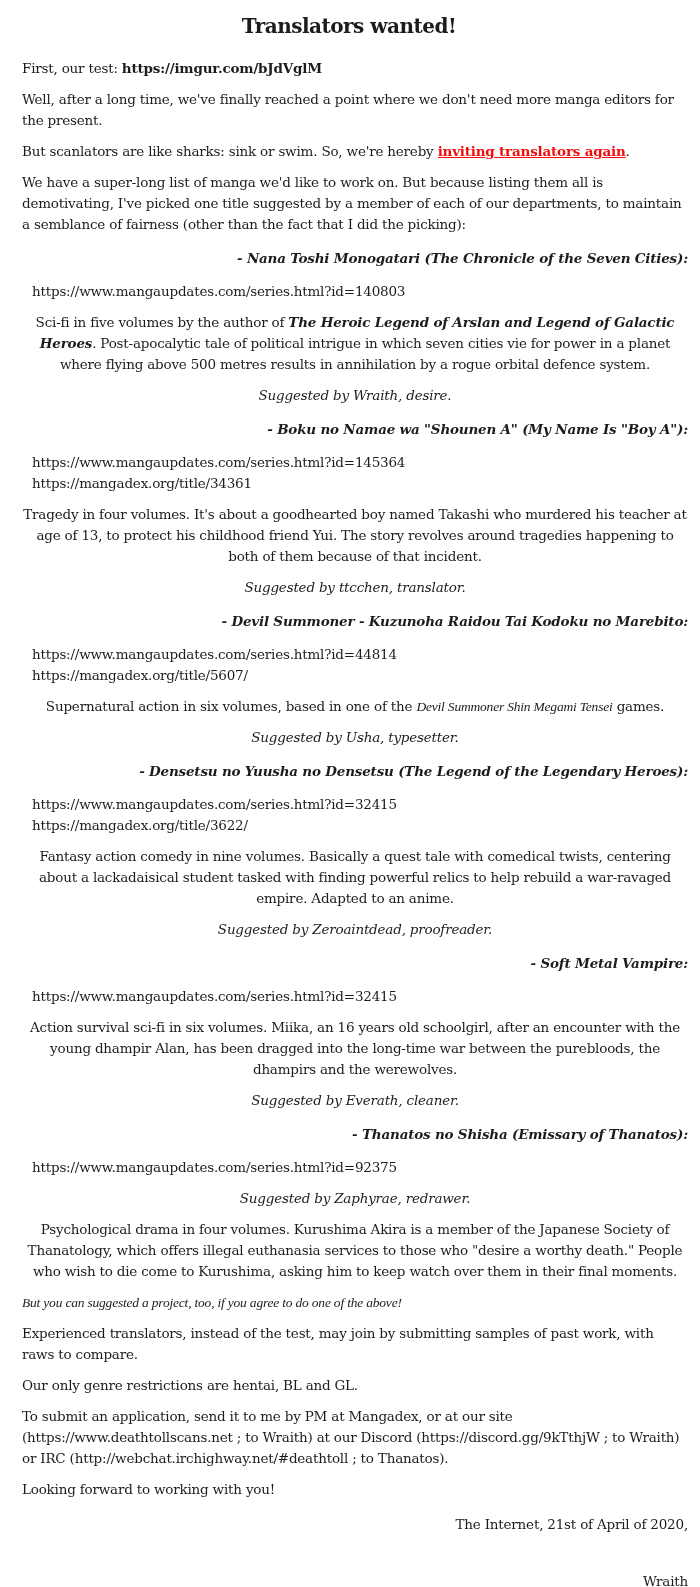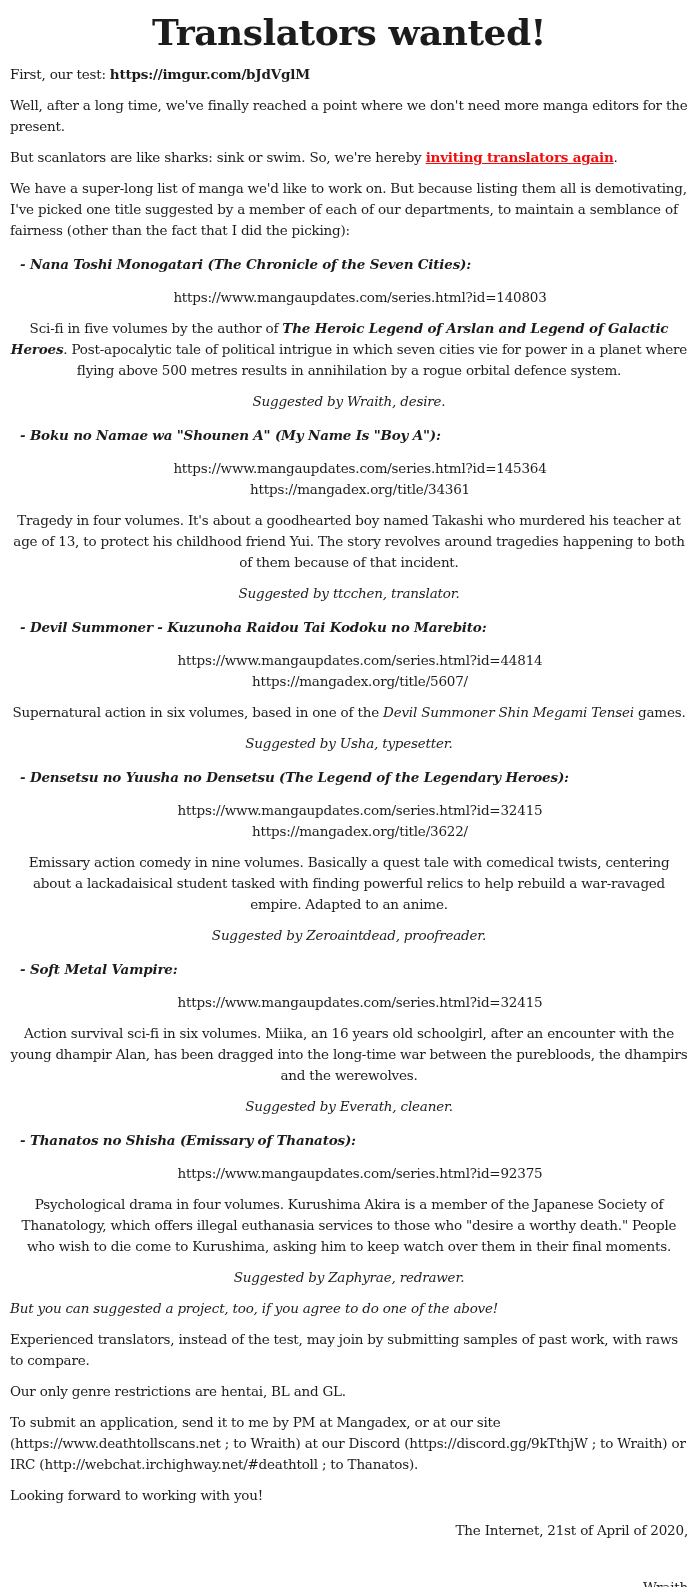--- a/index.html
+++ b/index.html
@@ -6,31 +6,31 @@
   * { margin:0; padding:0; box-sizing:border-box; }
   html,body { background:var(--paper); }
   body {
     width:700px; min-height:1587px;
     color:var(--ink);
     font-family:"DejaVu Serif", serif;
     font-size:13.5px; line-height:21px; letter-spacing:-0.2px;
   }
   .doc { padding:6px 12px 24px 10px; }
   h1.title {
-    text-align:center; font-size:36px; line-height:36px;
-    font-weight:bold; margin:8px 0 14px 0; letter-spacing:-0.5px;
+    text-align:center; font-size:20px; line-height:36px;
+    font-weight:bold; margin:2px 0 14px 0; letter-spacing:-0.5px;
   }
-  p.block { margin:0 0 10px 0; }
+  p.block { margin:0 0 10px 12px; }
   .indent { margin-left:22px;text-align:center; }
   .urls { margin:0 0 10px 22px; }
-  .url { display:block; white-space:nowrap;text-align:center; }
+  .url { display:block; white-space:nowrap; }
   .bold { font-weight:bold; }
-  .italic { font-style:italic; }
+  .italic { font-style:italic;font-family:Liberation Serif, serif; }
   .bold-italic { font-weight:bold; font-style:italic; }
-  .heading { font-weight:bold; font-style:italic; margin:0 0 12px 10px; padding-top:3px; }
+  .heading { font-weight:bold; font-style:italic; margin:0 0 12px 0; padding-top:3px;text-align:right; }
   .red-bold { color:var(--accent); font-weight:bold;text-decoration:underline; }
   .suggested { font-style:italic; }
   .signoff { text-align:right; margin-top:14px; }
   .signoff .dateline { margin-bottom:10px; }
   .signoff .sig-line { line-height:21px;margin-top:36px; }
 </style>
 </head>
 <body>
 
 <div class="doc">
@@ -73,40 +73,40 @@
     <p class="block indent"><span>Supernatural action in six volumes, based in one of the </span><span class="italic">Devil Summoner Shin Megami Tensei</span><span> games.</span></p>
     <p class="block indent suggested">Suggested by Usha, typesetter.</p>
   </section>
 
   <section>
     <p class="heading">- Densetsu no Yuusha no Densetsu (The Legend of the Legendary Heroes):</p>
     <div class="urls">
       <span class="url">https://www.mangaupdates.com/series.html?id=32415</span>
       <span class="url">https://mangadex.org/title/3622/</span>
     </div>
-    <p class="block indent">Emissary action comedy in nine volumes. Basically a quest tale with comedical twists, centering about a lackadaisical student tasked with finding powerful relics to help rebuild a war-ravaged empire. Adapted to an anime.</p>
+    <p class="block indent">Fantasy action comedy in nine volumes. Basically a quest tale with comedical twists, centering about a lackadaisical student tasked with finding powerful relics to help rebuild a war-ravaged empire. Adapted to an anime.</p>
     <p class="block indent suggested">Suggested by Zeroaintdead, proofreader.</p>
   </section>
 
   <section>
     <p class="heading">- Soft Metal Vampire:</p>
     <div class="urls">
       <span class="url">https://www.mangaupdates.com/series.html?id=32415</span>
     </div>
     <p class="block indent">Action survival sci-fi in six volumes. Miika, an 16 years old schoolgirl, after an encounter with the young dhampir Alan, has been dragged into the long-time war between the purebloods, the dhampirs and the werewolves.</p>
     <p class="block indent suggested">Suggested by Everath, cleaner.</p>
   </section>
 
   <section>
     <p class="heading">- Thanatos no Shisha (Emissary of Thanatos):</p>
     <div class="urls">
       <span class="url">https://www.mangaupdates.com/series.html?id=92375</span>
     </div>
+    <p class="block indent suggested">Suggested by Zaphyrae, redrawer.</p>
     <p class="block indent">Psychological drama in four volumes. Kurushima Akira is a member of the Japanese Society of Thanatology, which offers illegal euthanasia services to those who "desire a worthy death." People who wish to die come to Kurushima, asking him to keep watch over them in their final moments.</p>
-    <p class="block indent suggested">Suggested by Zaphyrae, redrawer.</p>
   </section>
 
   <p class="block italic">But you can suggested a project, too, if you agree to do one of the above!</p>
 
   <p class="block">Experienced translators, instead of the test, may join by submitting samples of past work, with raws to compare.</p>
 
   <p class="block">Our only genre restrictions are hentai, BL and GL.</p>
 
   <p class="block"><span>To submit an application, send it to me by PM at Mangadex, or at our site (</span><span>https://www.deathtollscans.net</span><span> ; to Wraith) at our Discord (</span><span>https://discord.gg/9kTthjW</span><span> ; to Wraith) or IRC (</span><span>http://webchat.irchighway.net/#deathtoll</span><span> ; to Thanatos).</span></p>
 

